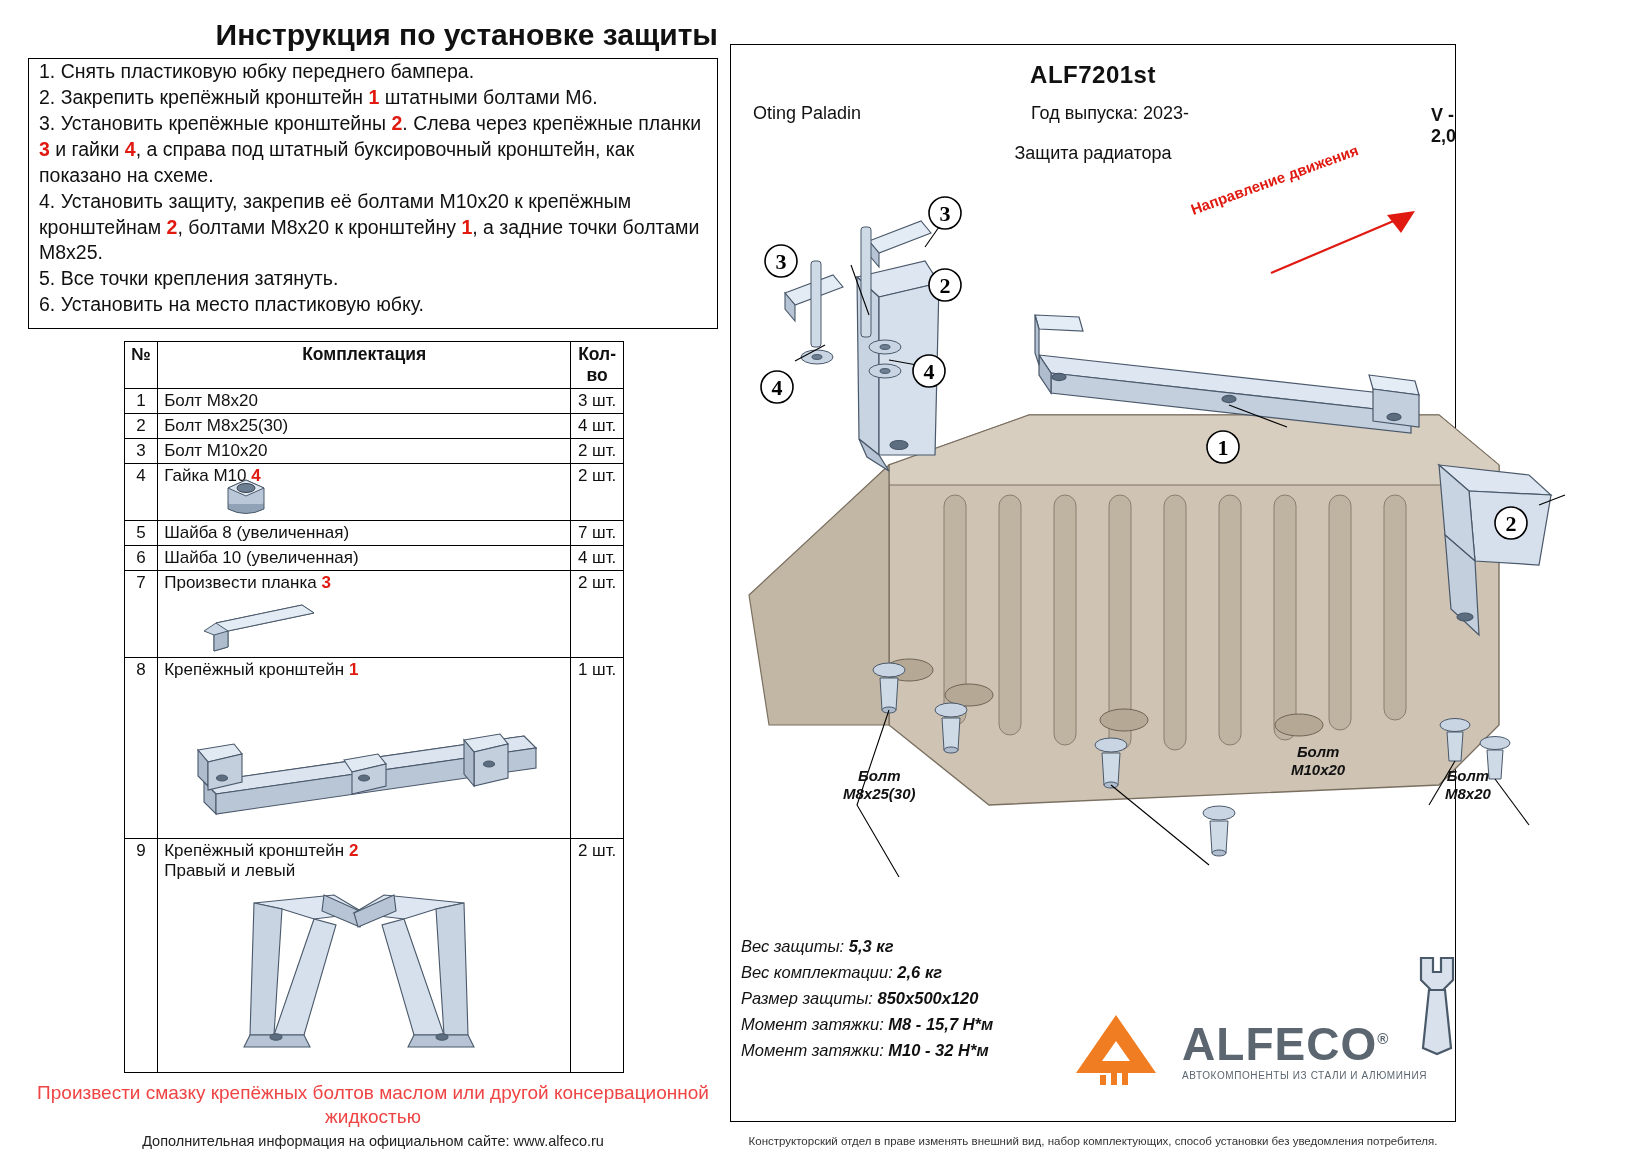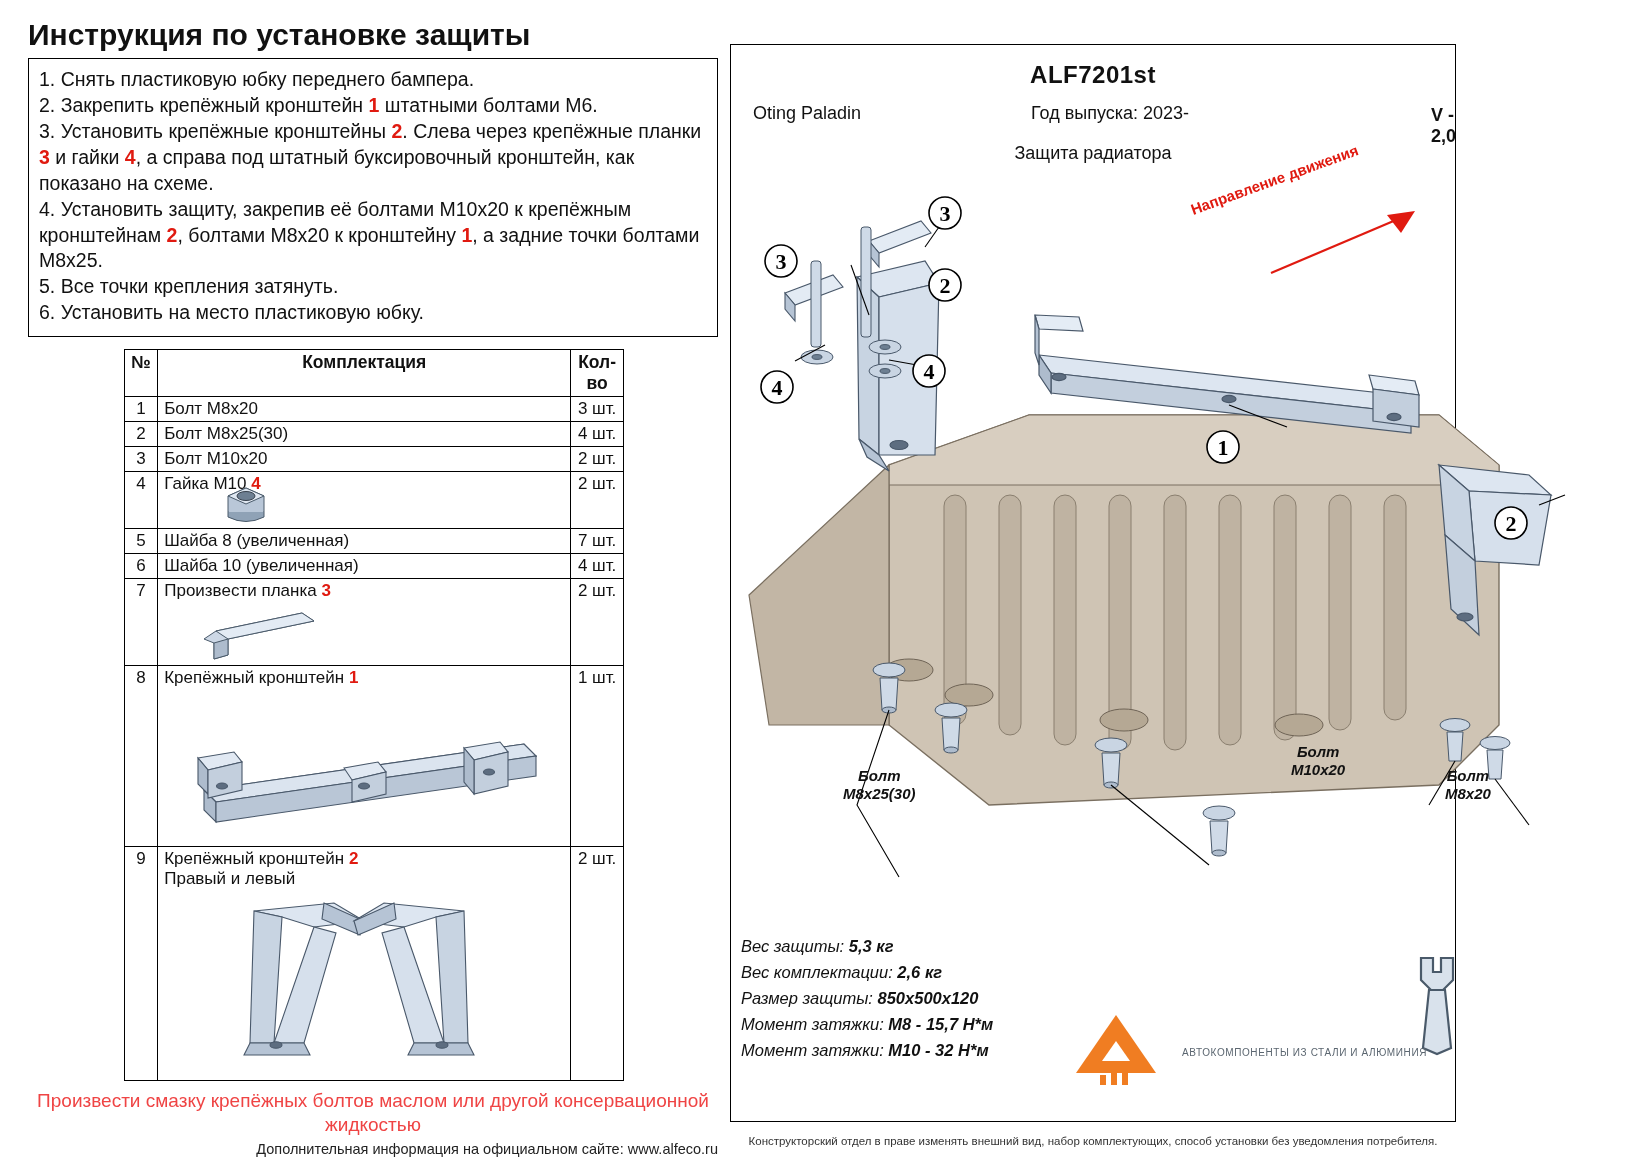--- a/index.html
+++ b/index.html
@@ -10,25 +10,25 @@
     color:#111;
     position:relative;
     overflow:hidden;
   }
   .page{position:absolute;inset:0;}
 
   
   .left{position:absolute;left:28px;top:18px;width:690px;}
   .title{
     font-size:30px;font-weight:bold;color:#111;
-    margin-bottom:6px;letter-spacing:0px;
+    margin-bottom:6px;letter-spacing:0px;text-align:right;
   }
   .steps-box{
     border:1px solid #000;
-    padding:8px 10px 10px 10px;
+    padding:0 10px 10px 10px;
     font-size:19.5px;
     line-height:1.33;
   }
   .steps-box div{margin:0;}
   .red{color:#e01a10;font-weight:bold;}
 
   
   .tbl{
     margin-top:12px;margin-left:96px;width:500px;
     border-collapse:collapse;
@@ -43,21 +43,21 @@
   .c-num{width:34px;text-align:center;}
   .c-qty{width:78px;text-align:center;}
   .c-name{text-align:left;}
   .bold-red{color:#e01a10;font-weight:bold;}
 
   .note{
     margin-top:8px;text-align:center;color:#ef4444;
     font-size:19px;line-height:1.25;
   }
   .subnote{
-    text-align:right;font-size:14.5px;color:#222;margin-top:4px;
+    text-align:center;font-size:14.5px;color:#222;margin-top:4px;
   }
 
   
   .right{
     position:absolute;left:730px;top:44px;
     width:726px;height:1078px;
     border:1px solid #000;
     box-sizing:border-box;
   }
   .rcode{
@@ -499,19 +499,22 @@
       <div class="logo-mark">
         <div class="tri"></div>
         <div class="tri-in"></div>
         <div class="bars">
           <i style="height:10px"></i>
             <i style="height:16px"></i>
             <i style="height:22px"></i>
         </div>
       </div>
       <div class="logo-text">
+        <div class="logo-word">
+          <span>ALFECO</span><sup>®</sup>
+        </div>
         <div class="logo-sub">АВТОКОМПОНЕНТЫ ИЗ СТАЛИ И АЛЮМИНИЯ</div>
       </div>
     </div>
 
     <div class="footer-note">Конструкторский отдел в праве изменять внешний вид, набор комплектующих, способ установки без уведомления потребителя.</div>
   </div>
 </div>
 
 </body></html>

